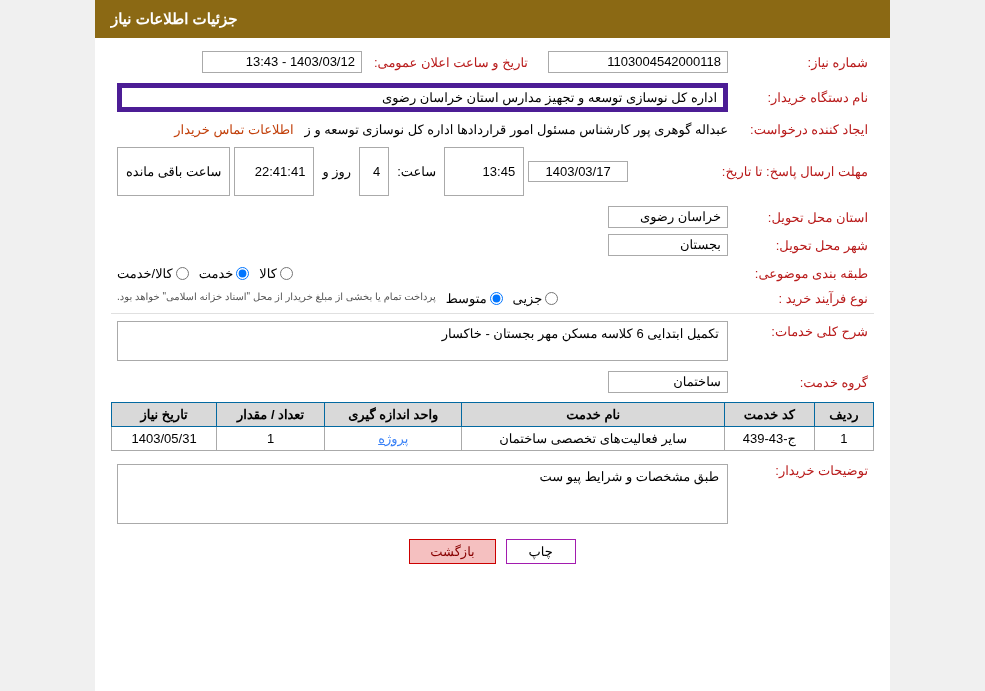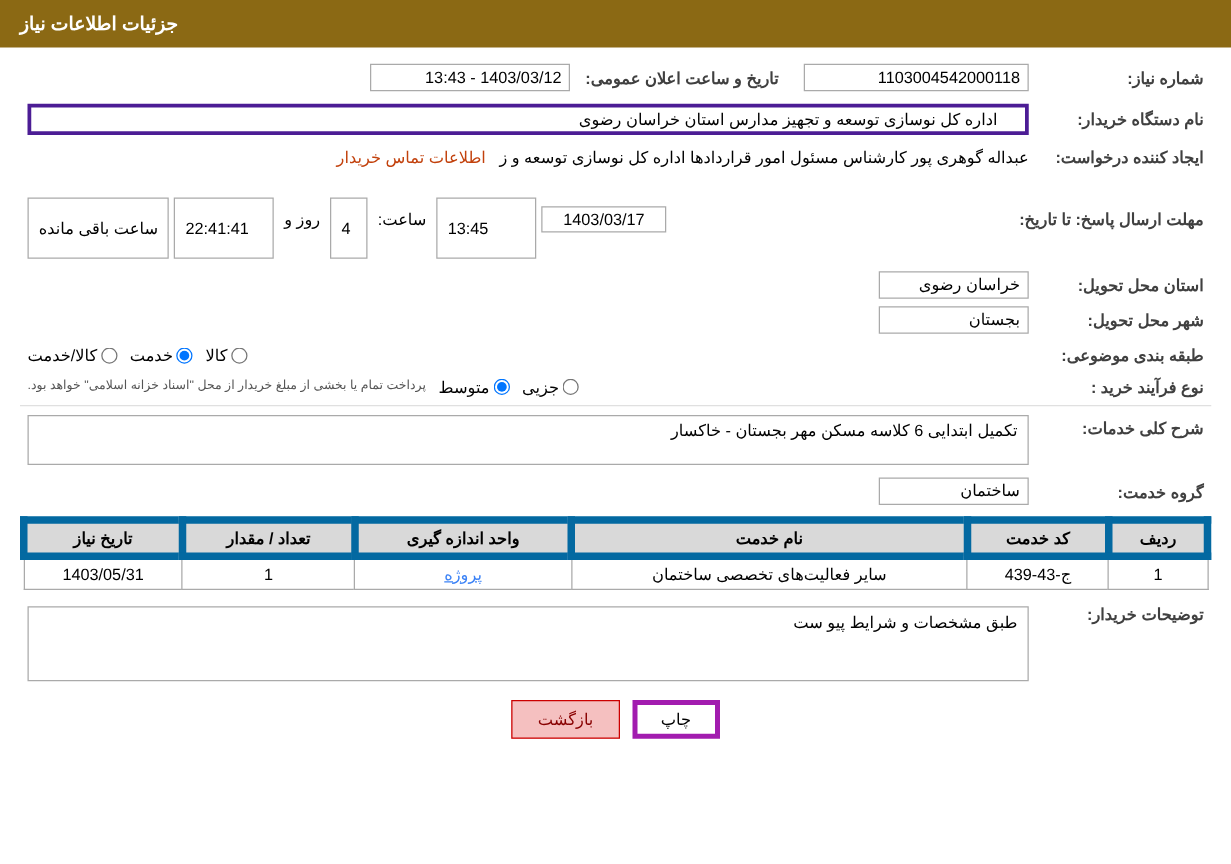--- a/index.html
+++ b/index.html
@@ -3,21 +3,21 @@
   <meta charset="utf-8">
   <style>
     * { box-sizing: border-box; margin: 0; padding: 0; }
     body {
       font-family: Tahoma, Arial, sans-serif;
       font-size: 13px;
       background: #f0f0f0;
       direction: rtl;
     }
     .page-wrapper {
-      width: 985px;
+      width: 795px;
       min-height: 691px;
       background: #fff;
       margin: 0 auto;
     }
     .header-bar {
       background: #8B6914;
       color: #fff;
       text-align: left;
       padding: 10px 16px;
       font-size: 15px;
@@ -37,22 +37,22 @@
     .info-table {
       width: 100%;
       border-collapse: collapse;
       margin-bottom: 4px;
     }
     .info-table td {
       padding: 3px 6px;
       vertical-align: middle;
     }
     .label-cell {
-      color: #404040;
-      font-weight: bold;
+      color: #b91c1c;
+      font-weight: normal;
       white-space: nowrap;
       text-align: right;
       width: 140px;
     }
     .value-cell {
       text-align: right;
     }
     .field-box {
       border: 1px solid #aaa;
       background: #fff;
@@ -75,22 +75,21 @@
       display: flex;
       align-items: center;
       gap: 4px;
       flex-direction: row-reverse;
     }
     .countdown-block {
       border: 1px solid #aaa;
       background: #fff;
       padding: 16px 8px;
       min-width: 80px;
-      text-align: left;
-      margin-top: 15px;
+      text-align: right;
     }
     .radio-row {
       display: flex;
       gap: 10px;
       flex-direction: row-reverse;
     }
     .radio-item {
       display: flex;
       align-items: center;
       gap: 3px;
@@ -104,21 +103,21 @@
       text-align: right;
       width: 100%;
     }
     .services-table {
       width: 100%;
       border-collapse: collapse;
       margin-top: 6px;
     }
     .services-table th {
       background: #d9d9d9;
-      border: 6px solid #0369a1;
+      border: 1px solid #0369a1;
       padding: 4px 8px;
       text-align: center;
       font-weight: bold;
     }
     .services-table td {
       border: 1px solid #aaa;
       padding: 4px 8px;
       text-align: center;
     }
     .row-link {
@@ -135,44 +134,44 @@
       margin-top: 4px;
     }
     .buttons-row {
       display: flex;
       justify-content: center;
       gap: 10px;
       margin: 12px 0;
     }
     .btn-print {
       background: #fff;
-      border: 4px solid #a21caf;
+      border: 1px solid #a21caf;
       padding: 4px 7px;
       cursor: pointer;
       font-size: 13px;
       min-width: 70px;
     }
     .btn-back {
       background: #f5c0c0;
       border: 1px solid #c00;
       padding: 4px 20px;
       cursor: pointer;
       font-size: 13px;
       color: #800;
       min-width: 70px;
     }
     .row-divider {
       height: 1px;
       background: #e0e0e0;
       margin: 4px 0;
     }
     .full-width-box {
-      border: 3px solid #4c1d95;
-      background: #fff;
-      padding: 2px 22px;
+      border: 5px solid #4c1d95;
+      background: #fff;
+      padding: 2px 6px;
       width: 100%;
       min-height: 22px;
       display: block;
     }
   </style>
 </head>
 <body>
 
 <div class="page-wrapper">
 

